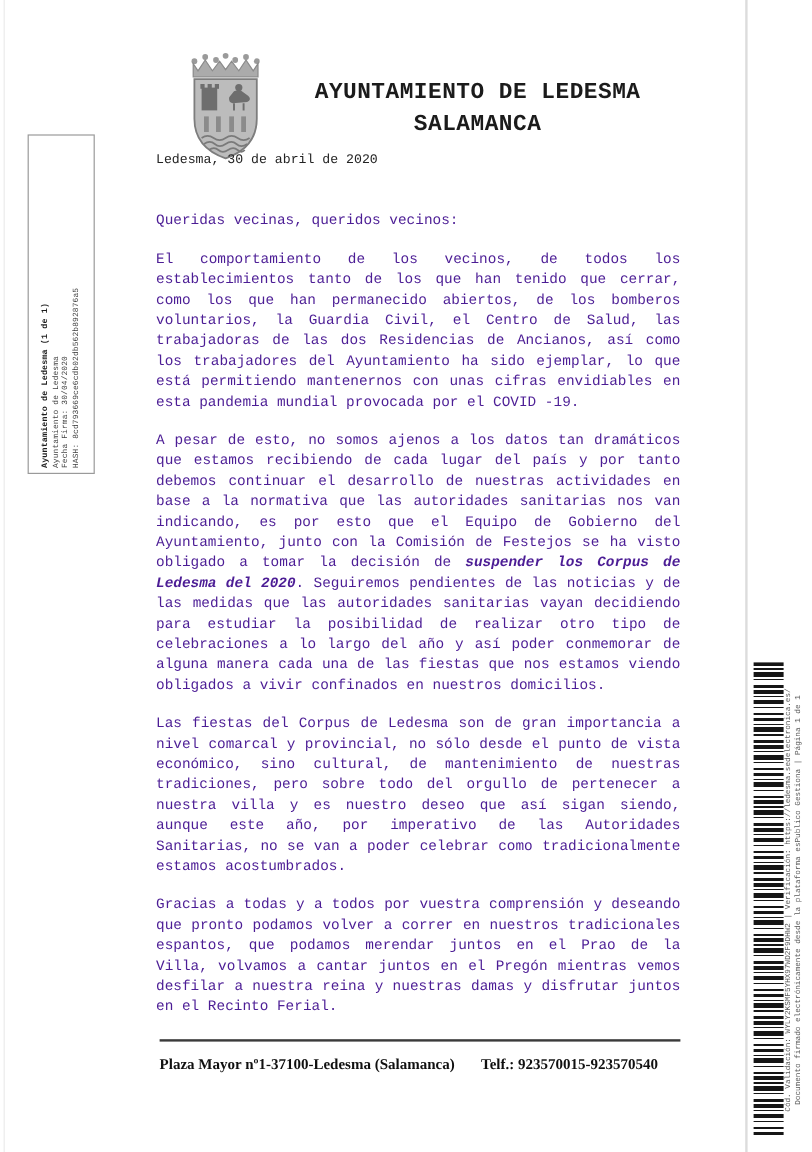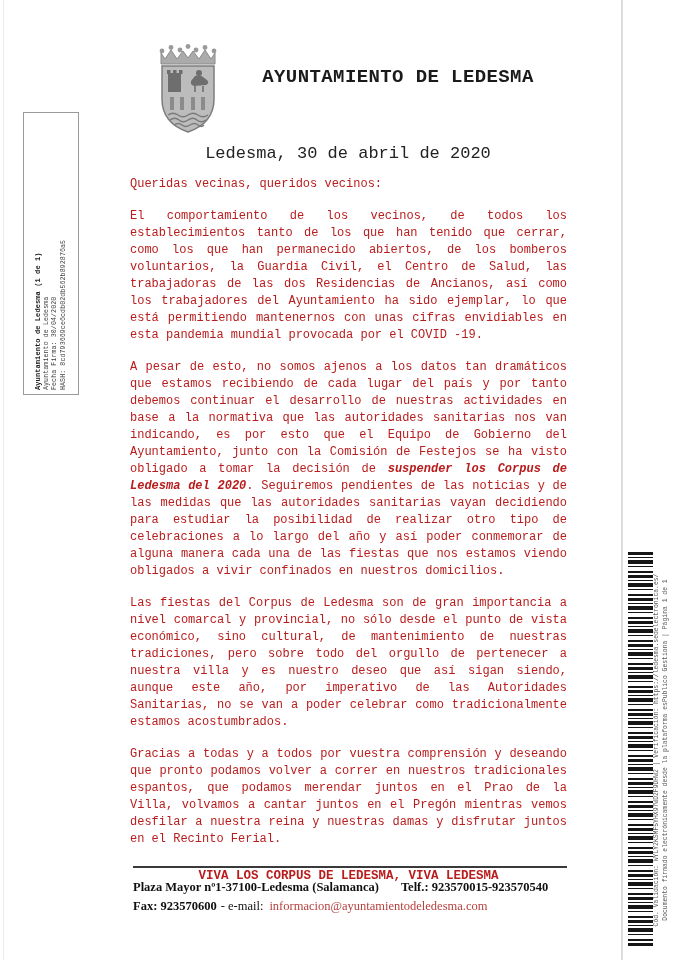--- a/index.html
+++ b/index.html
@@ -18,24 +18,24 @@
     position:absolute;top:50%;left:50%;width:272px;
     transform:translate(-50%,-50%) rotate(-90deg);
     font-size:6.6px;line-height:8.5px;color:#3f3f3f;letter-spacing:0.1px;
   }
   .sig-inner .b{font-weight:bold;font-size:7px;color:#1c1c1c;}
 
   
   .crest{left:151px;top:42px;}
   .title-block{left:228px;top:64px;width:340px;text-align:center;
     font-weight:bold;font-size:19px;line-height:26px;color:#1b1b1b;letter-spacing:0.4px;}
-  .date-line{left:130px;top:144px;width:436px;text-align:center;font-size:17px;color:#232323;}
+  .date-line{left:130px;top:128px;width:436px;text-align:left;font-size:11px;color:#232323;}
 
   
-  .letter{left:130px;top:176px;width:437px;font-size:12px;line-height:17px;color:#b91c1c;}
+  .letter{left:130px;top:176px;width:437px;font-size:12px;line-height:17px;color:#4c1d95;}
   .letter p{margin:0 0 15px 0;text-align:justify;}
   .letter p.salutation{text-align:left;}
   .bold-it{font-weight:bold;font-style:italic;}
   .closing{text-align:center !important;font-weight:bold;font-size:12.5px;margin-top:20px !important;}
 
   
   .footer{left:133px;top:866px;width:434px;border-top:2px solid #3a3a3a;padding-top:10px;
     font-family:"Liberation Serif", serif;font-size:12.5px;color:#101010;line-height:19px;}
   .footer .bold{font-weight:bold;}
   .footer .phone{font-weight:bold;margin-left:22px;}
@@ -99,39 +99,36 @@
     <rect x="40" y="55" width="4" height="13" fill="#8b8b8b"></rect>
     <rect x="50" y="55" width="4" height="13" fill="#8b8b8b"></rect>
 
     <path d="M17,73 q5,-3.5 10,0 t10,0 t10,0 t10,0" fill="none" stroke="#7a7a7a" stroke-width="1.4"></path>
     <path d="M19,78 q5,-3.5 9,0 t9,0 t9,0 t9,0" fill="none" stroke="#7a7a7a" stroke-width="1.4"></path>
     <path d="M23,83 q4.5,-3 8,0 t8,0 t8,0 t6,0" fill="none" stroke="#7a7a7a" stroke-width="1.4"></path>
   </svg>
 </div>
 <div class="abs title-block">
   <div>AYUNTAMIENTO DE LEDESMA</div>
+  <div>SALAMANCA</div>
 </div>
 
 <div class="abs date-line">Ledesma, 30 de abril de 2020</div>
 
 <div class="abs letter">
   <p class="salutation">Queridas vecinas, queridos vecinos:</p>
   <p>El comportamiento de los vecinos, de todos los establecimientos tanto de los que han tenido que cerrar, como los que han permanecido abiertos, de los bomberos voluntarios, la Guardia Civil, el Centro de Salud, las trabajadoras de las dos Residencias de Ancianos, así como los trabajadores del Ayuntamiento ha sido ejemplar,  lo que está permitiendo  mantenernos con unas cifras envidiables en esta pandemia mundial provocada por el COVID -19.</p>
   <p><span>A pesar de esto, no somos ajenos a los datos tan dramáticos que estamos recibiendo de cada lugar del país y por tanto debemos continuar el desarrollo de nuestras actividades en base a la normativa que las autoridades sanitarias nos van indicando, es por esto que el Equipo de Gobierno del Ayuntamiento, junto con la Comisión de Festejos se ha visto obligado a tomar la decisión de </span><span class="bold-it">suspender  los Corpus de Ledesma del 2020</span><span>. Seguiremos pendientes de las noticias y de las medidas que las autoridades sanitarias vayan decidiendo para estudiar la posibilidad de realizar otro tipo de celebraciones a lo largo del año y así poder conmemorar de alguna manera cada una de las fiestas que nos estamos viendo obligados a vivir confinados en nuestros domicilios.</span></p>
   <p>Las fiestas del Corpus de Ledesma  son de gran importancia a nivel comarcal y provincial, no sólo desde el punto de vista económico, sino cultural, de mantenimiento de nuestras tradiciones, pero sobre todo del orgullo de pertenecer a nuestra villa  y es nuestro deseo que así sigan siendo, aunque este año, por imperativo de las Autoridades Sanitarias, no se van a poder celebrar como tradicionalmente estamos acostumbrados.</p>
   <p>Gracias a todas y a todos por vuestra comprensión y deseando que pronto podamos volver a correr en nuestros tradicionales espantos, que podamos merendar juntos en el Prao de la Villa, volvamos a cantar juntos en el Pregón mientras vemos desfilar a nuestra reina y nuestras damas y disfrutar juntos en el Recinto Ferial.</p>
-  <p class="closing">VIVA LOS CORPUS DE LEDESMA, VIVA LEDESMA</p>
 </div>
 
 <div class="abs footer">
   <div>
     <span class="bold">Plaza Mayor nº1-37100-Ledesma (Salamanca)</span><span class="phone">Telf.: 923570015-923570540</span>
-  </div>
-  <div>
-    <span class="bold">Fax: 923570600</span><span class="email-label">- e-mail:</span><a href="#" class="email" style="color: rgb(181, 65, 63);">informacion@ayuntamientodeledesma.com</a>
   </div>
 </div>
 
 <div class="abs barcode"></div>
 <div class="abs validation">
   <div class="validation-inner">
     <div>Cód. Validación: WYLY2KSMF5YHX97WD2F9DHW2 | Verificación: https://ledesma.sedelectronica.es/</div>
     <div>Documento firmado electrónicamente desde la plataforma esPublico Gestiona | Página 1 de 1</div>
   </div>
 </div>

